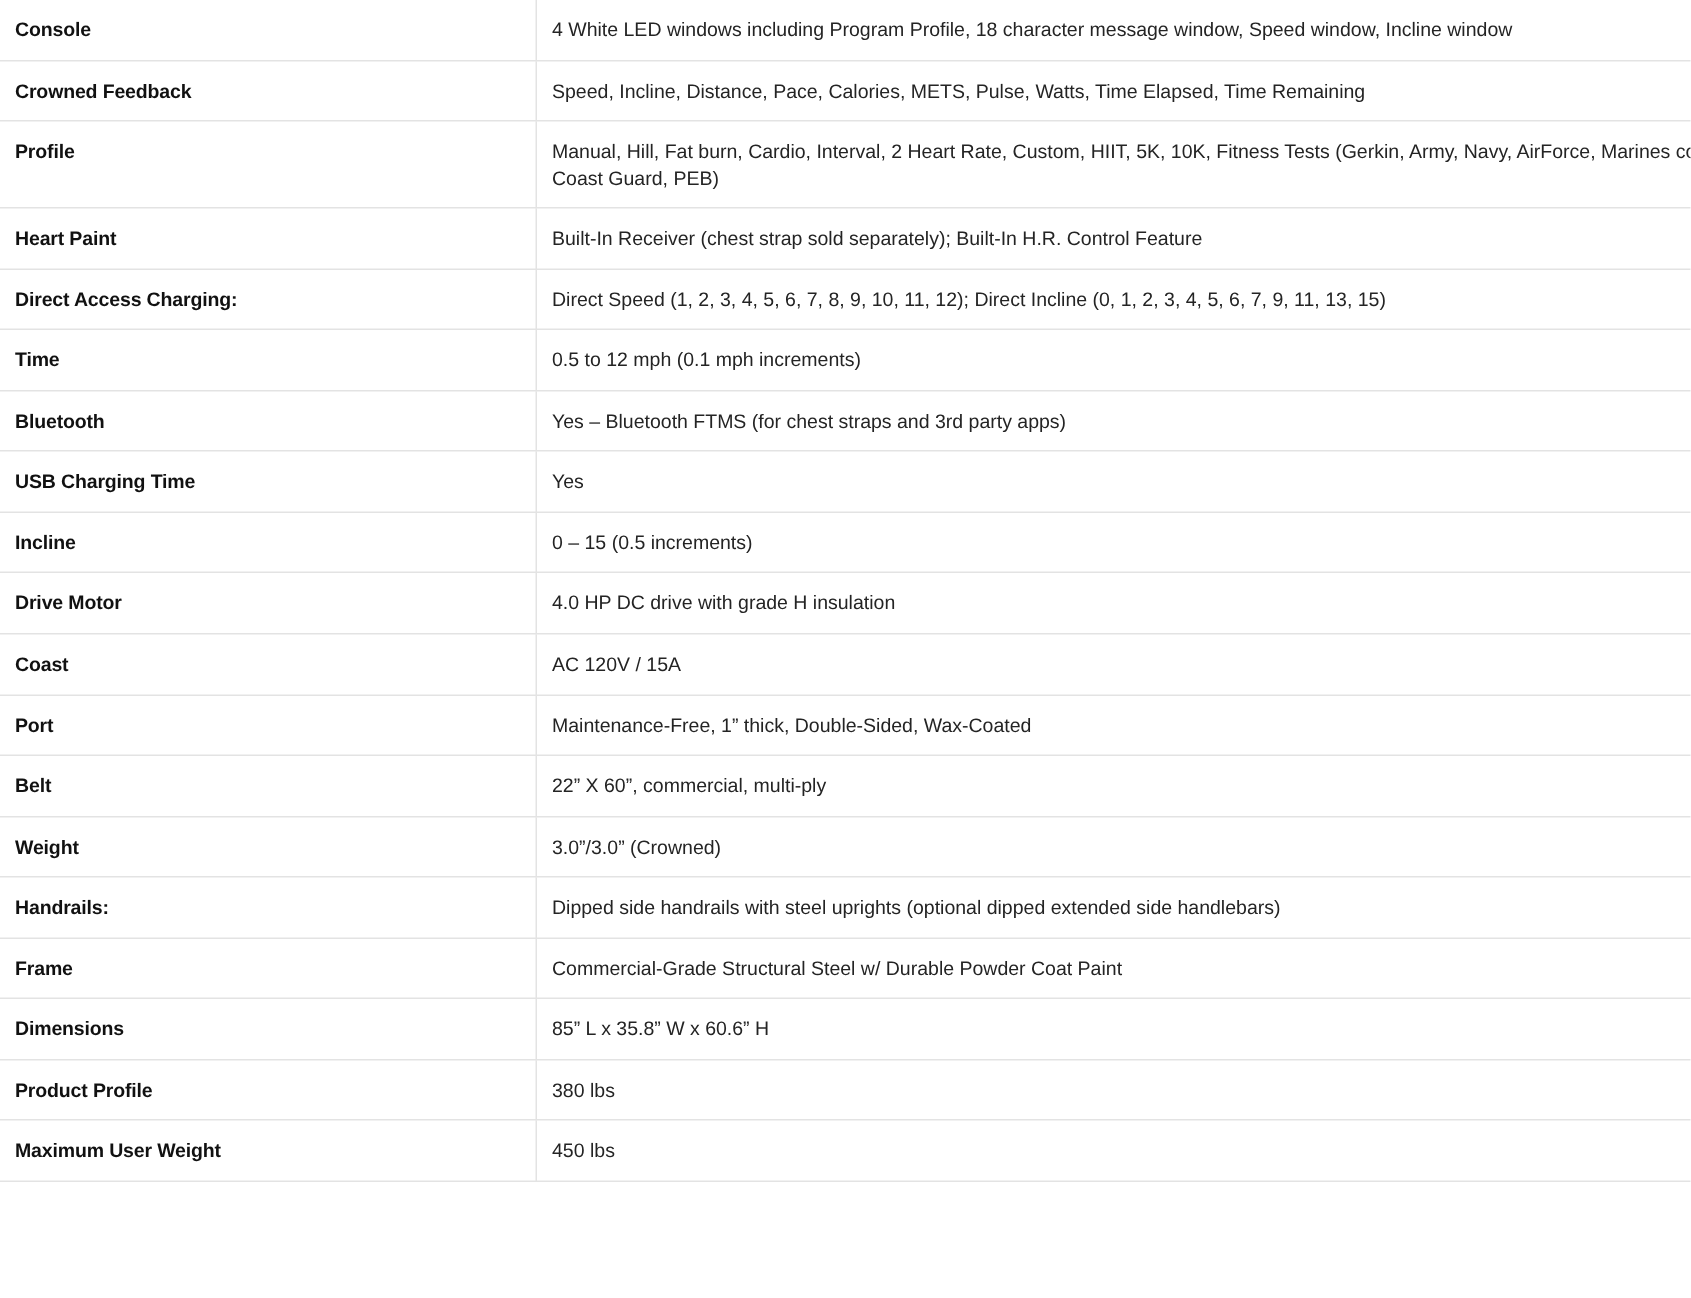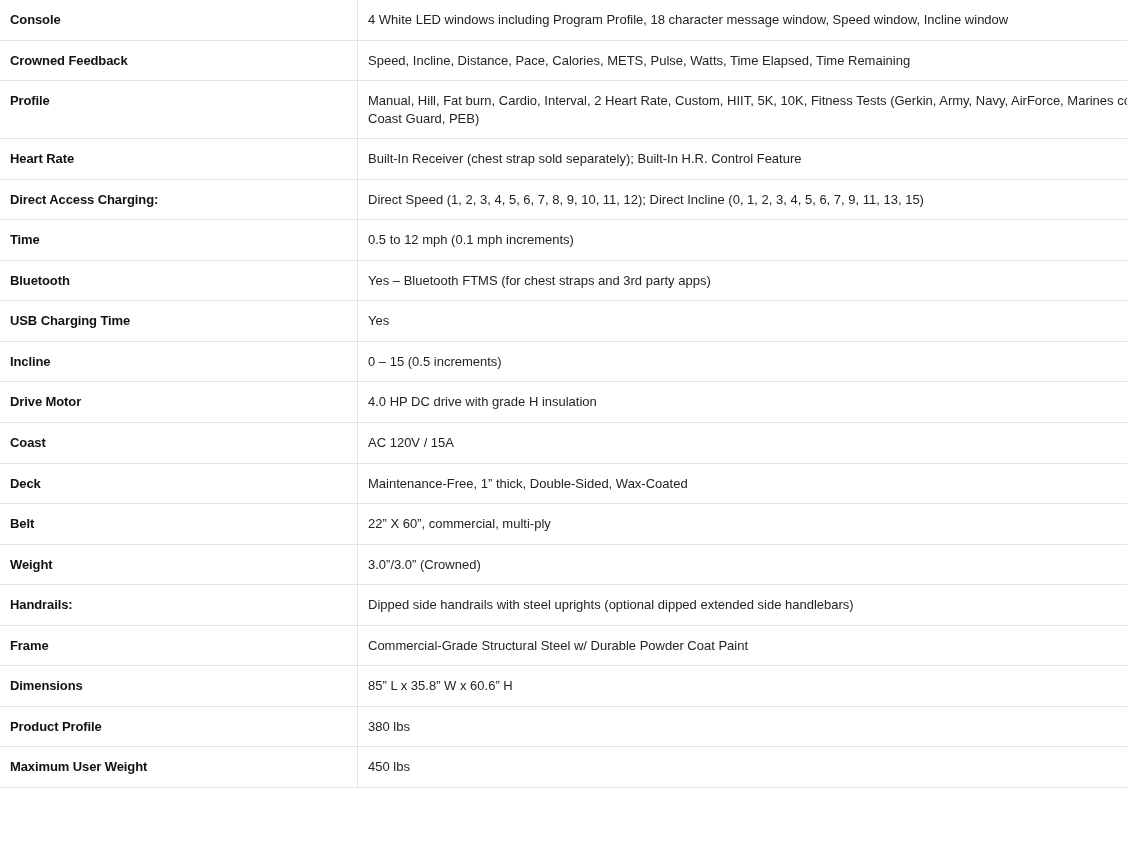--- a/index.html
+++ b/index.html
@@ -58,21 +58,21 @@
     </tr>
     <tr>
       <td class="label-cell">Crowned Feedback</td>
       <td class="value-cell">Speed, Incline, Distance, Pace, Calories, METS, Pulse, Watts, Time Elapsed, Time Remaining</td>
     </tr>
     <tr>
       <td class="label-cell">Profile</td>
       <td class="value-cell">Manual, Hill, Fat burn, Cardio, Interval, 2 Heart Rate, Custom, HIIT, 5K, 10K, Fitness Tests (Gerkin, Army, Navy, AirForce, Marines corps, Coast Guard, PEB)</td>
     </tr>
     <tr>
-      <td class="label-cell">Heart Rate</td>
+      <td class="label-cell">Heart Paint</td>
       <td class="value-cell">Built-In Receiver (chest strap sold separately); Built-In H.R. Control Feature</td>
     </tr>
     <tr>
       <td class="label-cell">Direct Access Charging:</td>
       <td class="value-cell">Direct Speed (1, 2, 3, 4, 5, 6, 7, 8, 9, 10, 11, 12); Direct Incline (0, 1, 2, 3, 4, 5, 6, 7, 9, 11, 13, 15)</td>
     </tr>
     <tr>
       <td class="label-cell">Time</td>
       <td class="value-cell">0.5 to 12 mph (0.1 mph increments)</td>
     </tr>
@@ -90,21 +90,21 @@
     </tr>
     <tr>
       <td class="label-cell">Drive Motor</td>
       <td class="value-cell">4.0 HP DC drive with grade H insulation</td>
     </tr>
     <tr>
       <td class="label-cell">Coast</td>
       <td class="value-cell">AC 120V / 15A</td>
     </tr>
     <tr>
-      <td class="label-cell">Deck</td>
+      <td class="label-cell">Port</td>
       <td class="value-cell">Maintenance-Free, 1” thick, Double-Sided, Wax-Coated</td>
     </tr>
     <tr>
       <td class="label-cell">Belt</td>
       <td class="value-cell">22” X 60”, commercial, multi-ply</td>
     </tr>
     <tr>
       <td class="label-cell">Weight</td>
       <td class="value-cell">3.0”/3.0” (Crowned)</td>
     </tr>

